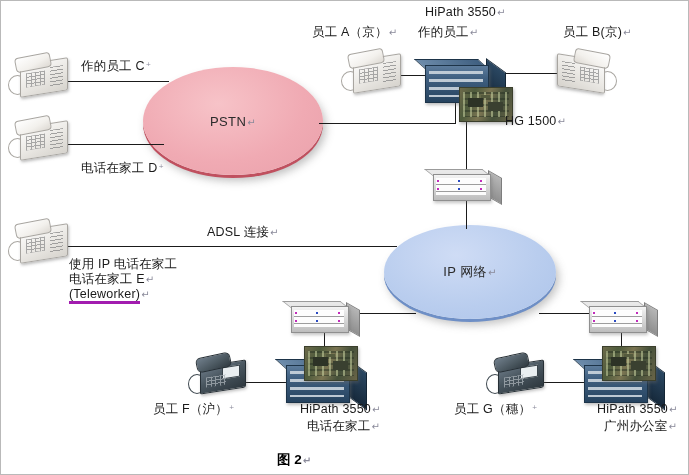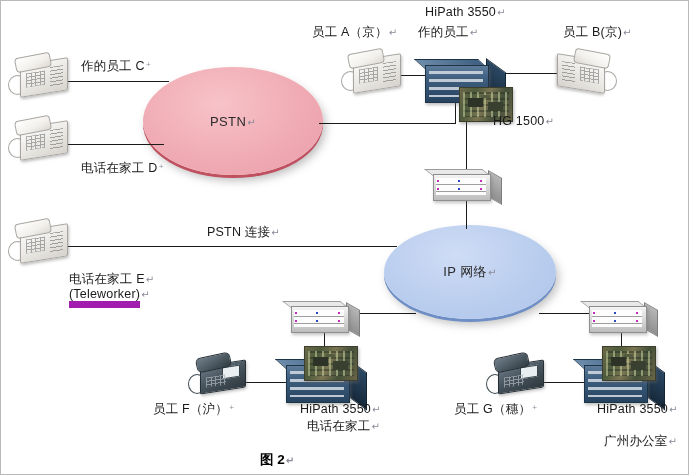--- a/index.html
+++ b/index.html
@@ -451,37 +451,37 @@
   <div class="lbl" style="left:80px; top:160px;"><span>电话在家工 D</span><span class="pilcrow">⁺</span></div>
 
   <div class="lbl" style="left:424px; top:4px;"><span>HiPath 3550</span><span class="pilcrow">↵</span></div>
 
   <div class="lbl" style="left:311px; top:24px;"><span>员工 A（京）</span><span class="pilcrow">↵</span></div>
 
   <div class="lbl" style="left:417px; top:24px;"><span>作的员工</span><span class="pilcrow">↵</span></div>
 
   <div class="lbl" style="left:562px; top:24px;"><span>员工 B(京)</span><span class="pilcrow">↵</span></div>
 
-  <div class="lbl" style="left:492px; top:113px;"><span>HG 1500</span><span class="pilcrow">↵</span></div>
-
-  <div class="lbl" style="left:206px; top:224px;"><span>PSTN 连接</span><span class="pilcrow">↵</span></div>
+  <div class="lbl" style="left:504px; top:113px;"><span>HG 1500</span><span class="pilcrow">↵</span></div>
+
+  <div class="lbl" style="left:206px; top:224px;"><span>ADSL 连接</span><span class="pilcrow">↵</span></div>
 
   <div class="lbl multi" style="left:68px; top:256px; width:150px;">
-    <br>
+    <span>使用 IP 电话在家工</span><br>
     <span>电话在家工 E</span><span class="pilcrow">↵</span><br>
-    <span style="border-bottom:7px solid #a21caf;">(Teleworker)</span><span class="pilcrow">↵</span>
+    <span style="border-bottom:3px solid #a21caf;">(Teleworker)</span><span class="pilcrow">↵</span>
   </div>
 
   <div class="lbl" style="left:152px; top:401px;"><span>员工 F（沪）</span><span class="pilcrow">⁺</span></div>
 
   <div class="lbl" style="left:299px; top:401px;"><span>HiPath 3550</span><span class="pilcrow">↵</span></div>
 
   <div class="lbl" style="left:306px; top:418px;"><span>电话在家工</span><span class="pilcrow">↵</span></div>
 
   <div class="lbl" style="left:453px; top:401px;"><span>员工 G（穗）</span><span class="pilcrow">⁺</span></div>
 
   <div class="lbl" style="left:596px; top:401px;"><span>HiPath 3550</span><span class="pilcrow">↵</span></div>
 
-  <div class="lbl" style="left:603px; top:433px;"><span>广州办公室</span><span class="pilcrow">↵</span></div>
-
-  <div class="caption" style="left:259px; top:450px;"><span>图 2</span><span class="pilcrow">↵</span></div>
+  <div class="lbl" style="left:603px; top:418px;"><span>广州办公室</span><span class="pilcrow">↵</span></div>
+
+  <div class="caption" style="left:276px; top:450px;"><span>图 2</span><span class="pilcrow">↵</span></div>
 
 </div>
 
 </body></html>

